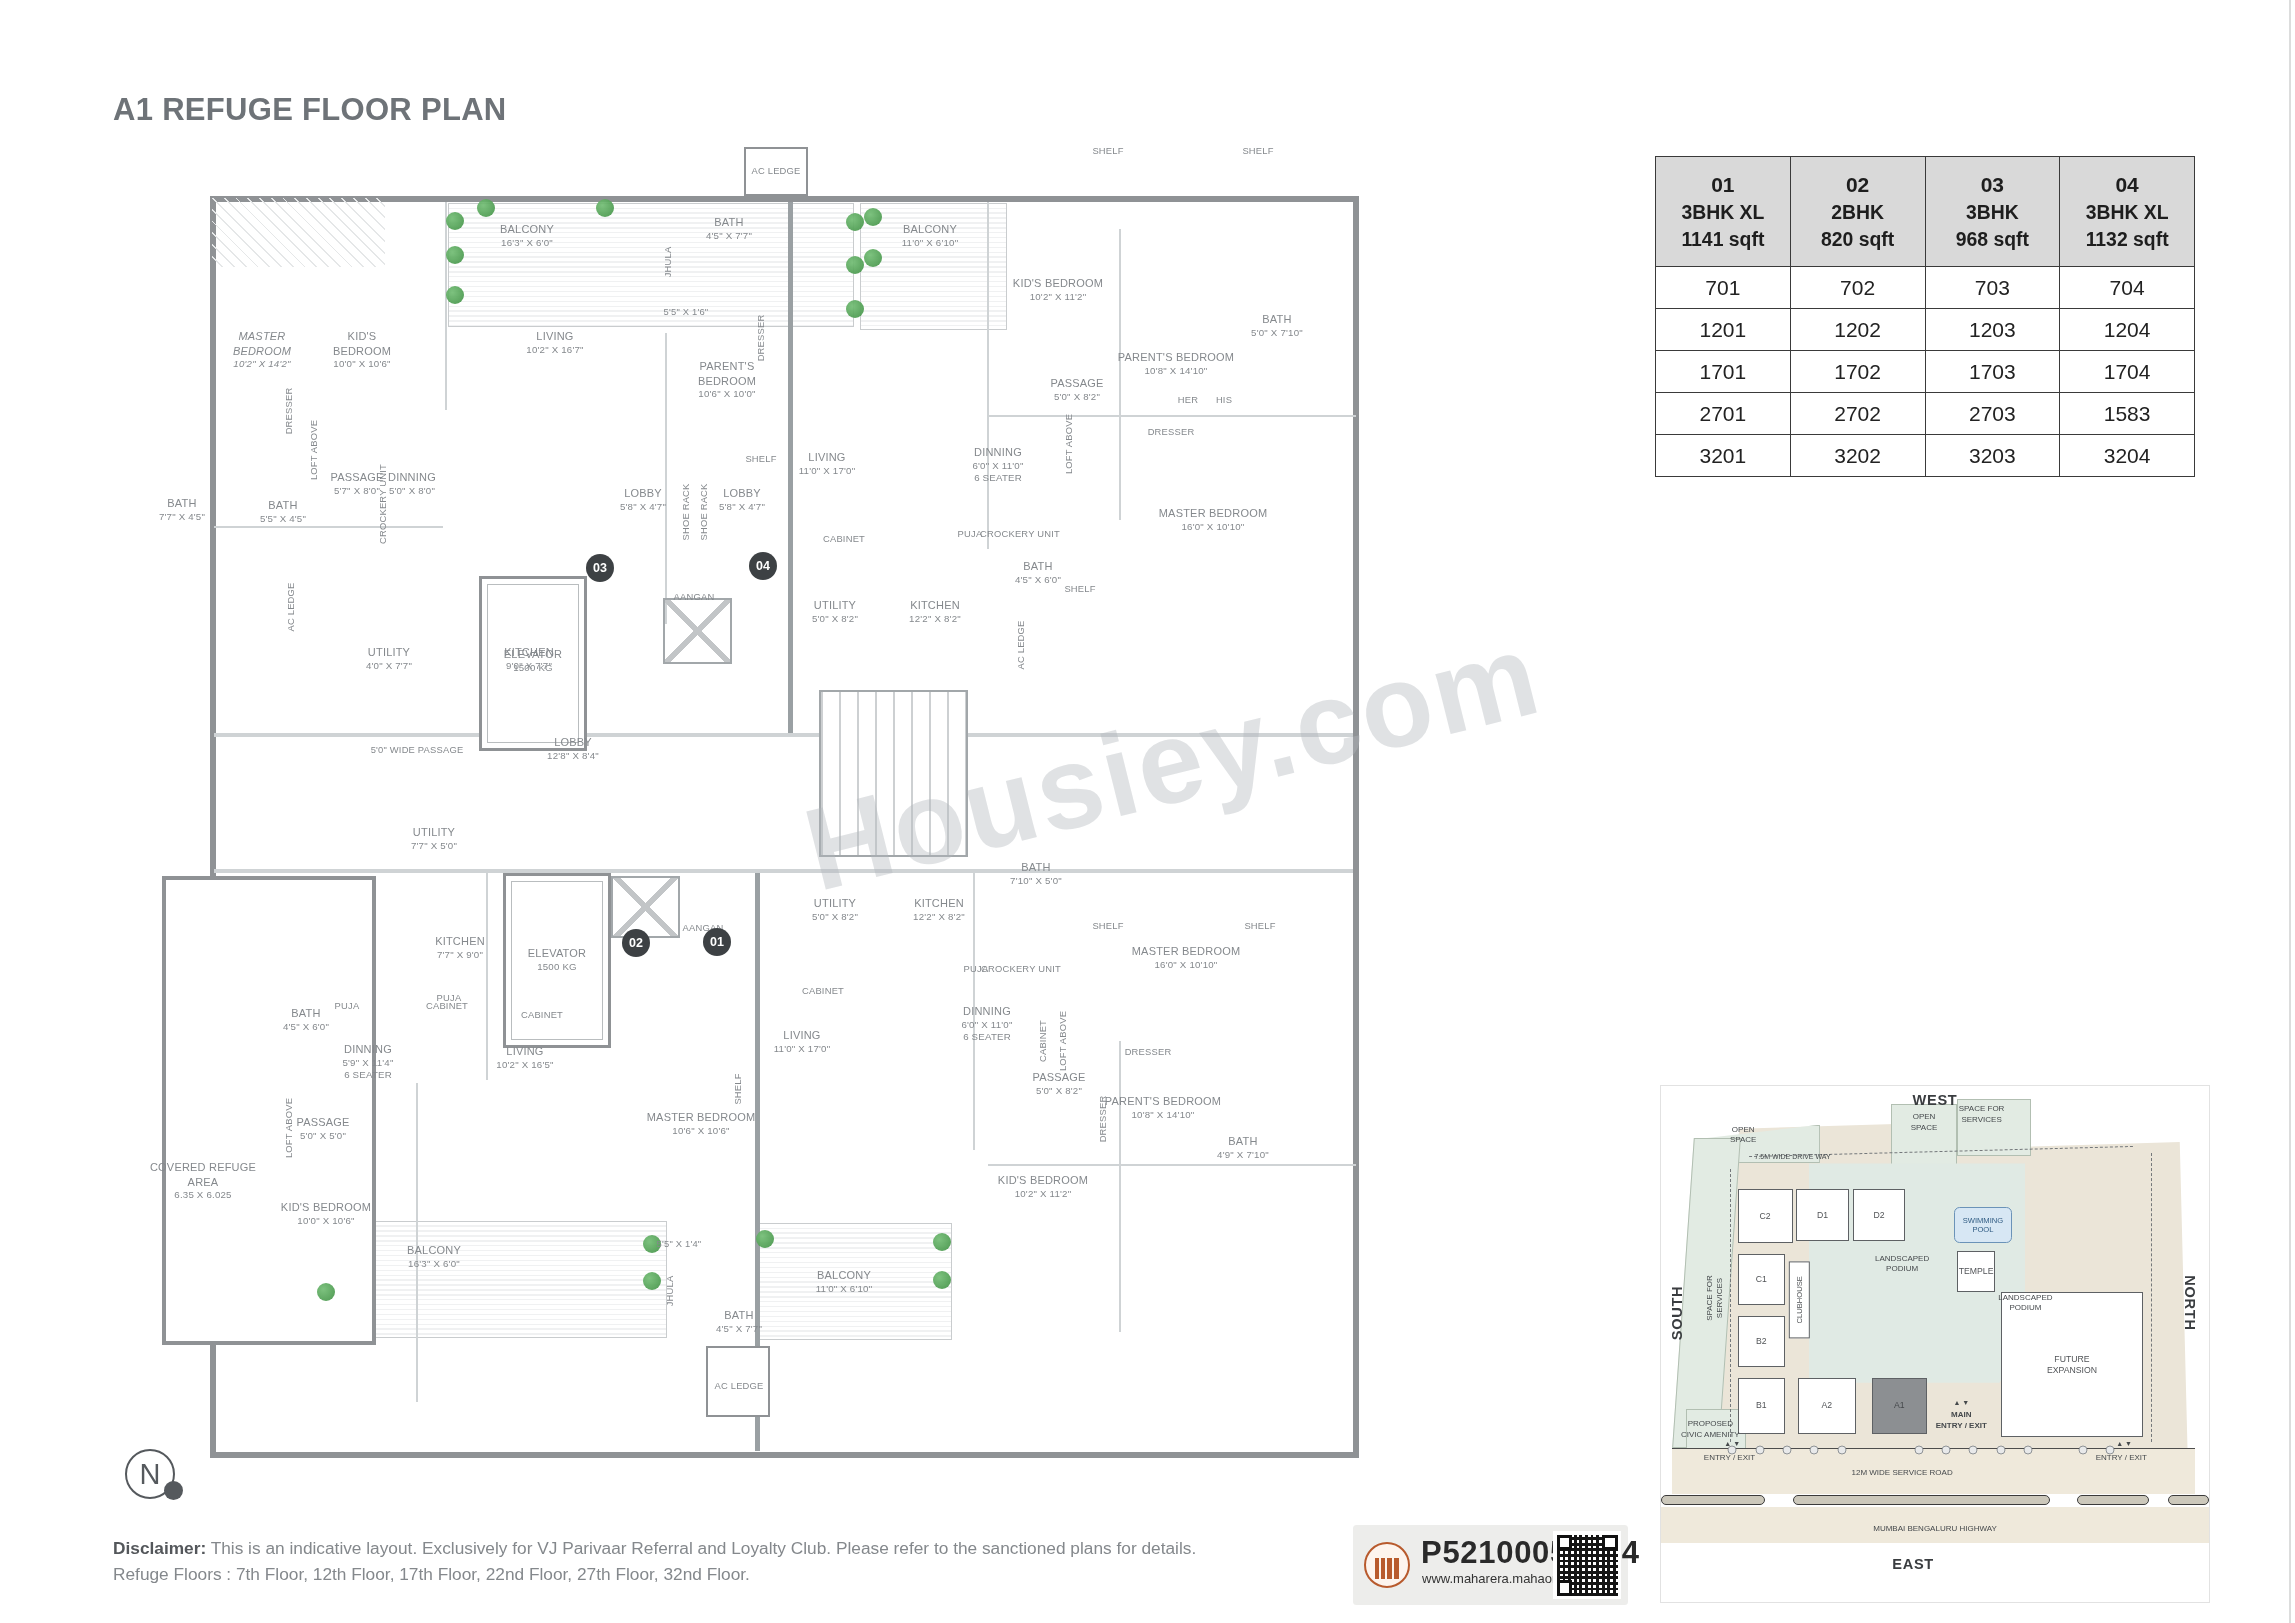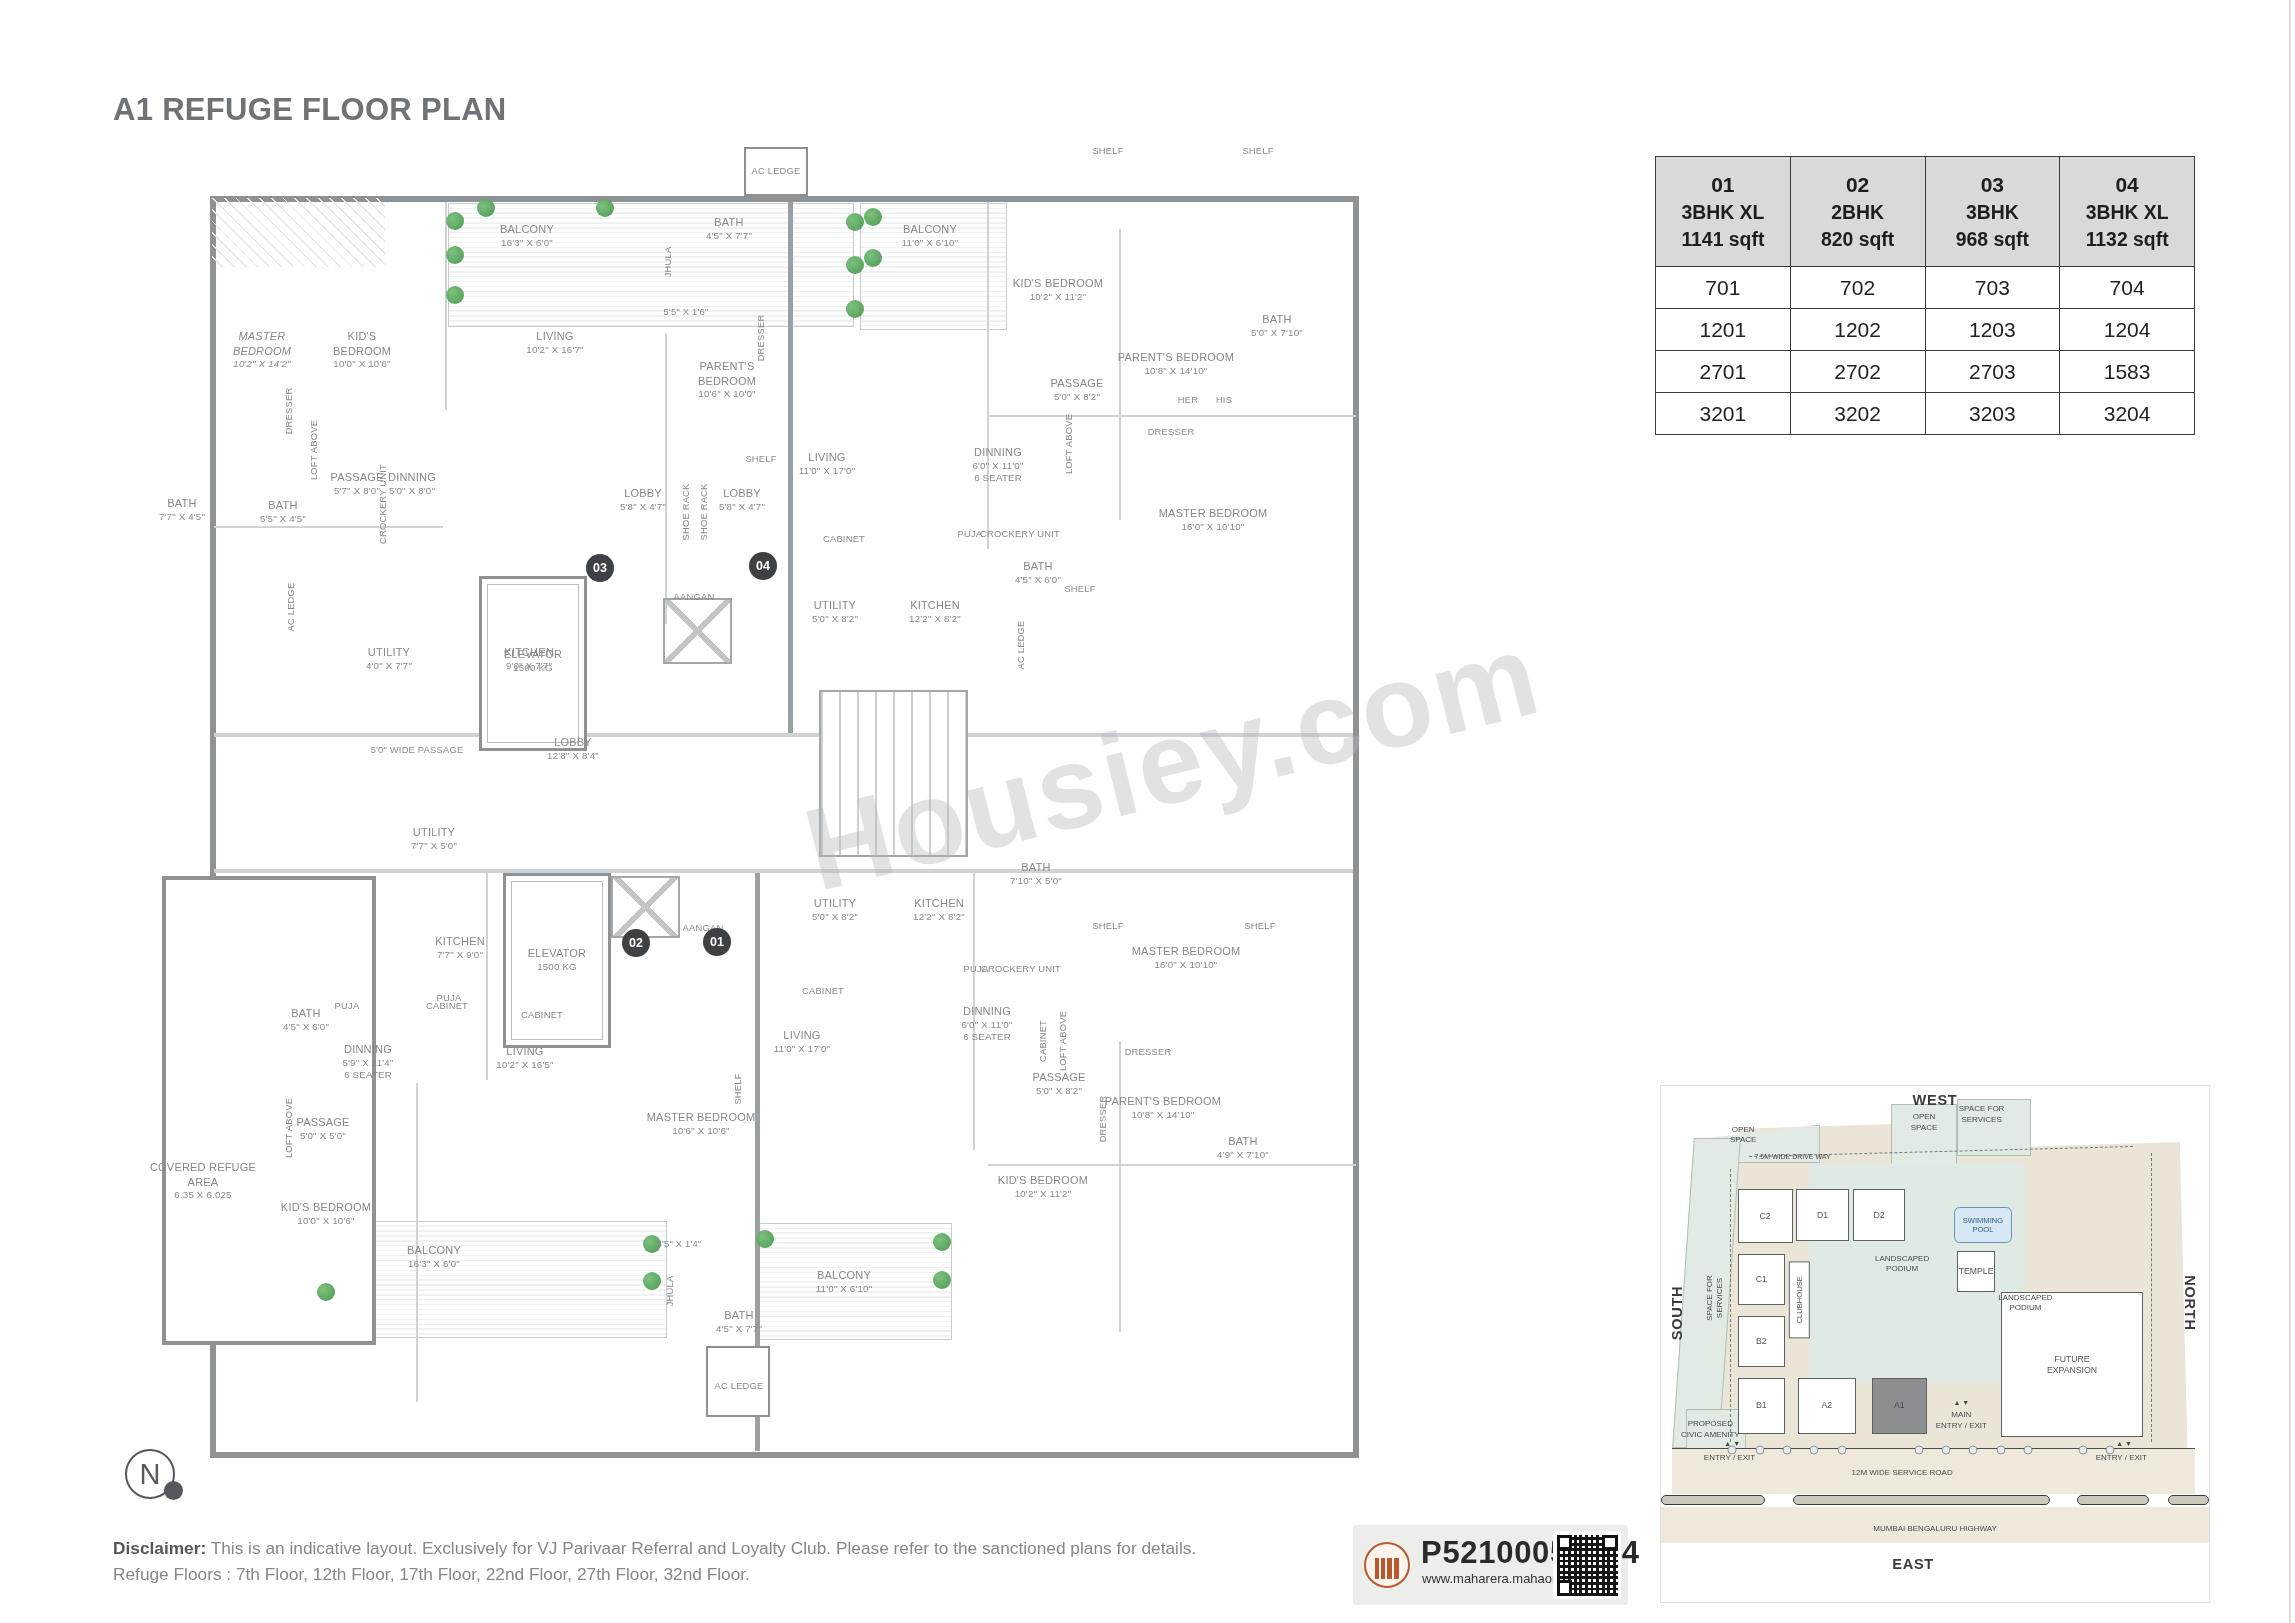--- a/index.html
+++ b/index.html
@@ -306,20 +306,26 @@
           <td>703</td>
           <td>704</td>
         </tr>
         <tr>
           <td>1201</td>
           <td>1202</td>
           <td>1203</td>
           <td>1204</td>
         </tr>
         <tr>
+          <td>1701</td>
+          <td>1702</td>
+          <td>1703</td>
+          <td>1704</td>
+        </tr>
+        <tr>
           <td>2701</td>
           <td>2702</td>
           <td>2703</td>
           <td>1583</td>
         </tr>
         <tr>
           <td>3201</td>
           <td>3202</td>
           <td>3203</td>
           <td>3204</td>
@@ -388,21 +394,21 @@
         <div class="sm-lbl" style="left: 9.8%; top: 41%; transform: translate(-50%, -50%) rotate(-90deg);">SPACE FOR
 SERVICES</div>
         <div class="sm-lbl" style="left: 9%; top: 66.5%;">PROPOSED
 CIVIC AMENITY</div>
         <div class="sm-lbl sm" style="left: 24%; top: 13.8%;">7.5M WIDE DRIVE WAY</div>
         <div class="sm-lbl" style="left: 44%; top: 34.5%;">LANDSCAPED
 PODIUM</div>
         <div class="sm-lbl" style="left: 66.5%; top: 42%;">LANDSCAPED
 PODIUM</div>
         <div class="sm-lbl sm" style="left: 54.8%; top: 61.5%;">▲ ▼</div>
-        <div class="sm-lbl" style="left: 54.8%; top: 64.8%;">MAIN
+        <div class="sm-lbl" style="left: 54.8%; top: 64.8%; font-weight: bold;">MAIN
 ENTRY / EXIT</div>
         <div class="sm-lbl sm" style="left: 13%; top: 69.3%;">▲ ▼</div>
         <div class="sm-lbl" style="left: 12.5%; top: 72%;">ENTRY / EXIT</div>
         <div class="sm-lbl sm" style="left: 84.5%; top: 69.3%;">▲ ▼</div>
         <div class="sm-lbl" style="left: 84%; top: 72%;">ENTRY / EXIT</div>
         <div class="sm-lbl" style="left: 44%; top: 75%;">12M WIDE SERVICE ROAD</div>
         <div class="sm-lbl" style="left: 50%; top: 85.8%;">MUMBAI BENGALURU HIGHWAY</div>
       </div>
     <div id="sm-dirs">
         <div class="sm-lbl dir" style="left: 50%; top: 2.8%;">WEST</div>

